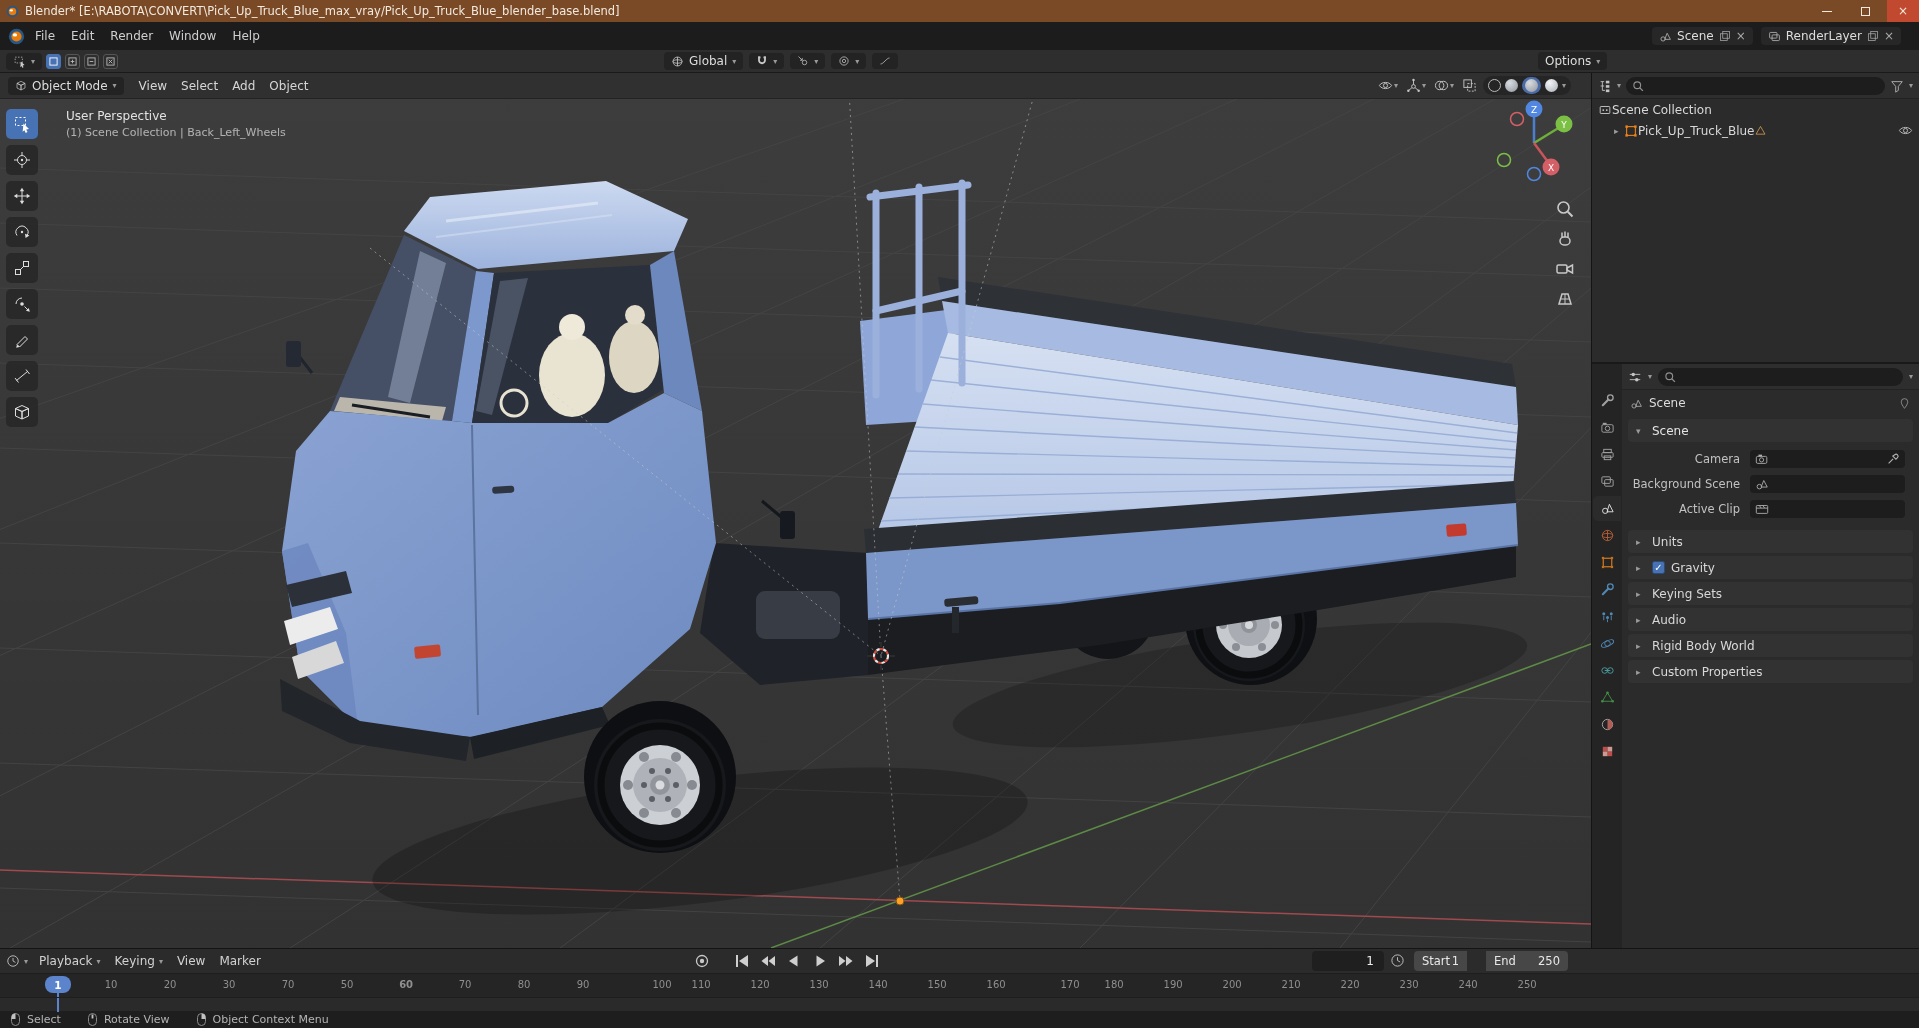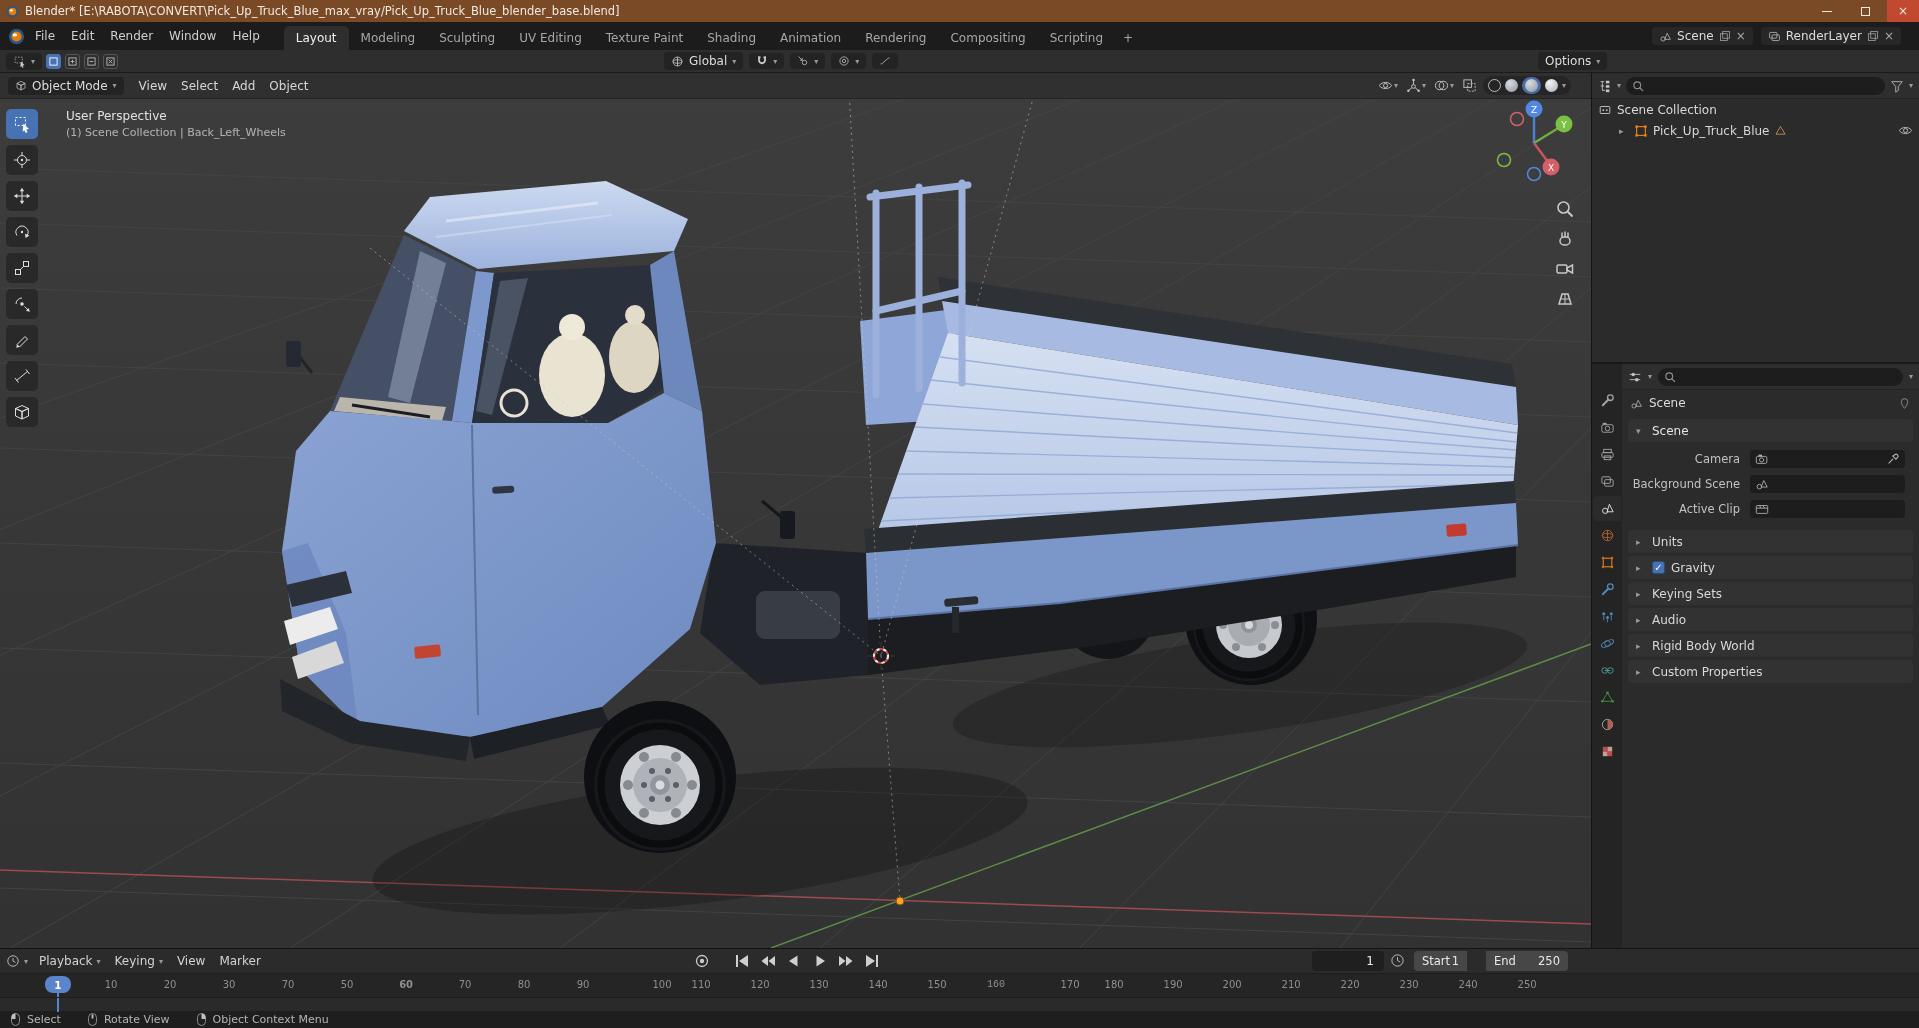--- a/index.html
+++ b/index.html
@@ -48,21 +48,21 @@
 #vp-toolbar{position:absolute;left:6px;top:36px;display:flex;flex-direction:column;gap:6px;z-index:5}
 .toolbtn{width:32px;height:30px;background:rgba(40,40,40,.92);border-radius:5px;display:flex;align-items:center;justify-content:center}
 .toolbtn.active{background:#4772b3}
 #vp-gizmo{position:absolute;right:12px;top:23px;z-index:5}
 #vp-navbtns{position:absolute;right:16px;top:126px;display:flex;flex-direction:column;gap:10px;z-index:5}
 
 #rightcol{width:328px;background:#2b2b2b;border-left:1px solid #141414;display:flex;flex-direction:column}
 #outliner{height:289px;display:flex;flex-direction:column}
 #outliner-header{height:26px;background:#2e2e2e;display:flex;align-items:center;gap:5px;padding:0 6px;border-bottom:1px solid #222222}
 .search{flex:1;height:18px;background:#1d1d1d;border-radius:9px;display:flex;align-items:center;padding:0 6px;gap:5px}
-.ol-row{height:21px;display:flex;align-items:center;gap:5px;padding:0 6px;color:#d8d8d8;white-space:nowrap}
+.ol-row{height:21px;display:flex;align-items:center;padding:0 6px;color:#d8d8d8;white-space:nowrap}
 .ol-indent{width:16px}
 #sep{height:2px;background:#191919}
 #properties{flex:1;display:flex;min-height:0}
 #ptabs{width:30px;background:#242424;display:flex;flex-direction:column;align-items:center;padding-top:24px;gap:2px}
 .ptab{width:28px;height:25px;display:flex;align-items:center;justify-content:center;border-radius:5px 0 0 5px;opacity:.82}
 .ptab.active{background:#2b2b2b;opacity:1}
 #pcontent{flex:1;display:flex;flex-direction:column;min-width:0}
 #pheader{height:26px;background:#2e2e2e;display:flex;align-items:center;padding:0 6px;gap:6px;border-bottom:1px solid #232323}
 .crumb{height:26px;display:flex;align-items:center;gap:6px;padding:0 8px;color:#dddddd}
 .panel-h{height:23px;margin:3px 6px 0;background:#323232;border-radius:4px;display:flex;align-items:center;gap:6px;padding:0 8px;color:#e4e4e4}
@@ -117,33 +117,20 @@
       <circle cx="8" cy="8" r="7.2" fill="#265787"></circle>
       <circle cx="8" cy="8" r="4.8" fill="#e87d0d"></circle>
       <ellipse cx="6.5" cy="6.5" rx="2.1" ry="1.6" fill="#ffffff"></ellipse>
     </svg>
   <div id="topbar-menus" style="display:flex">
       <div class="menu-item">File</div>
       <div class="menu-item">Edit</div>
       <div class="menu-item">Render</div>
       <div class="menu-item">Window</div>
       <div class="menu-item">Help</div>
-    </div>
-  <div id="ws-tabs">
-      <div class="ws-tab active">Layout</div>
-      <div class="ws-tab">Modeling</div>
-      <div class="ws-tab">Sculpting</div>
-      <div class="ws-tab">UV Editing</div>
-      <div class="ws-tab">Texture Paint</div>
-      <div class="ws-tab">Shading</div>
-      <div class="ws-tab">Animation</div>
-      <div class="ws-tab">Rendering</div>
-      <div class="ws-tab">Compositing</div>
-      <div class="ws-tab">Scripting</div>
-      <div class="ws-tab plus">+</div>
     </div>
   <div id="topbar-right">
     <div class="datablock">
       <svg width="13" height="13" viewBox="0 0 16 16">
           <circle cx="5" cy="11" r="2.6" fill="none" stroke="#b8b8b8"></circle>
           <path d="M10 4 L14 11.5 H7 Z" fill="none" stroke="#b8b8b8"></path>
         </svg>
       <span>Scene</span>
       <svg width="12" height="12" viewBox="0 0 16 16">
           <rect x="2" y="5" width="9" height="9" fill="none" stroke="#aaaaaa"></rect>
@@ -936,21 +923,21 @@
         <span class="ruler-num" style="left: 406.1px; font-weight: bold;">60</span>
         <span class="ruler-num" style="left: 465.1px;">70</span>
         <span class="ruler-num" style="left: 524.1px;">80</span>
         <span class="ruler-num" style="left: 583.1px;">90</span>
         <span class="ruler-num" style="left: 662px;">100</span>
         <span class="ruler-num" style="left: 701.1px;">110</span>
         <span class="ruler-num" style="left: 760.1px;">120</span>
         <span class="ruler-num" style="left: 819.1px;">130</span>
         <span class="ruler-num" style="left: 878.1px;">140</span>
         <span class="ruler-num" style="left: 937.1px;">150</span>
-        <span class="ruler-num" style="left: 996.1px; font-family: Liberation Mono, monospace;">160</span>
+        <span class="ruler-num" style="left: 996.1px;">160</span>
         <span class="ruler-num" style="left: 1070px;">170</span>
         <span class="ruler-num" style="left: 1114.1px;">180</span>
         <span class="ruler-num" style="left: 1173.1px;">190</span>
         <span class="ruler-num" style="left: 1232.1px;">200</span>
         <span class="ruler-num" style="left: 1291.1px;">210</span>
         <span class="ruler-num" style="left: 1350.1px;">220</span>
         <span class="ruler-num" style="left: 1409.1px;">230</span>
         <span class="ruler-num" style="left: 1468.1px;">240</span>
         <span class="ruler-num" style="left: 1527.1px;">250</span>
       </div>

